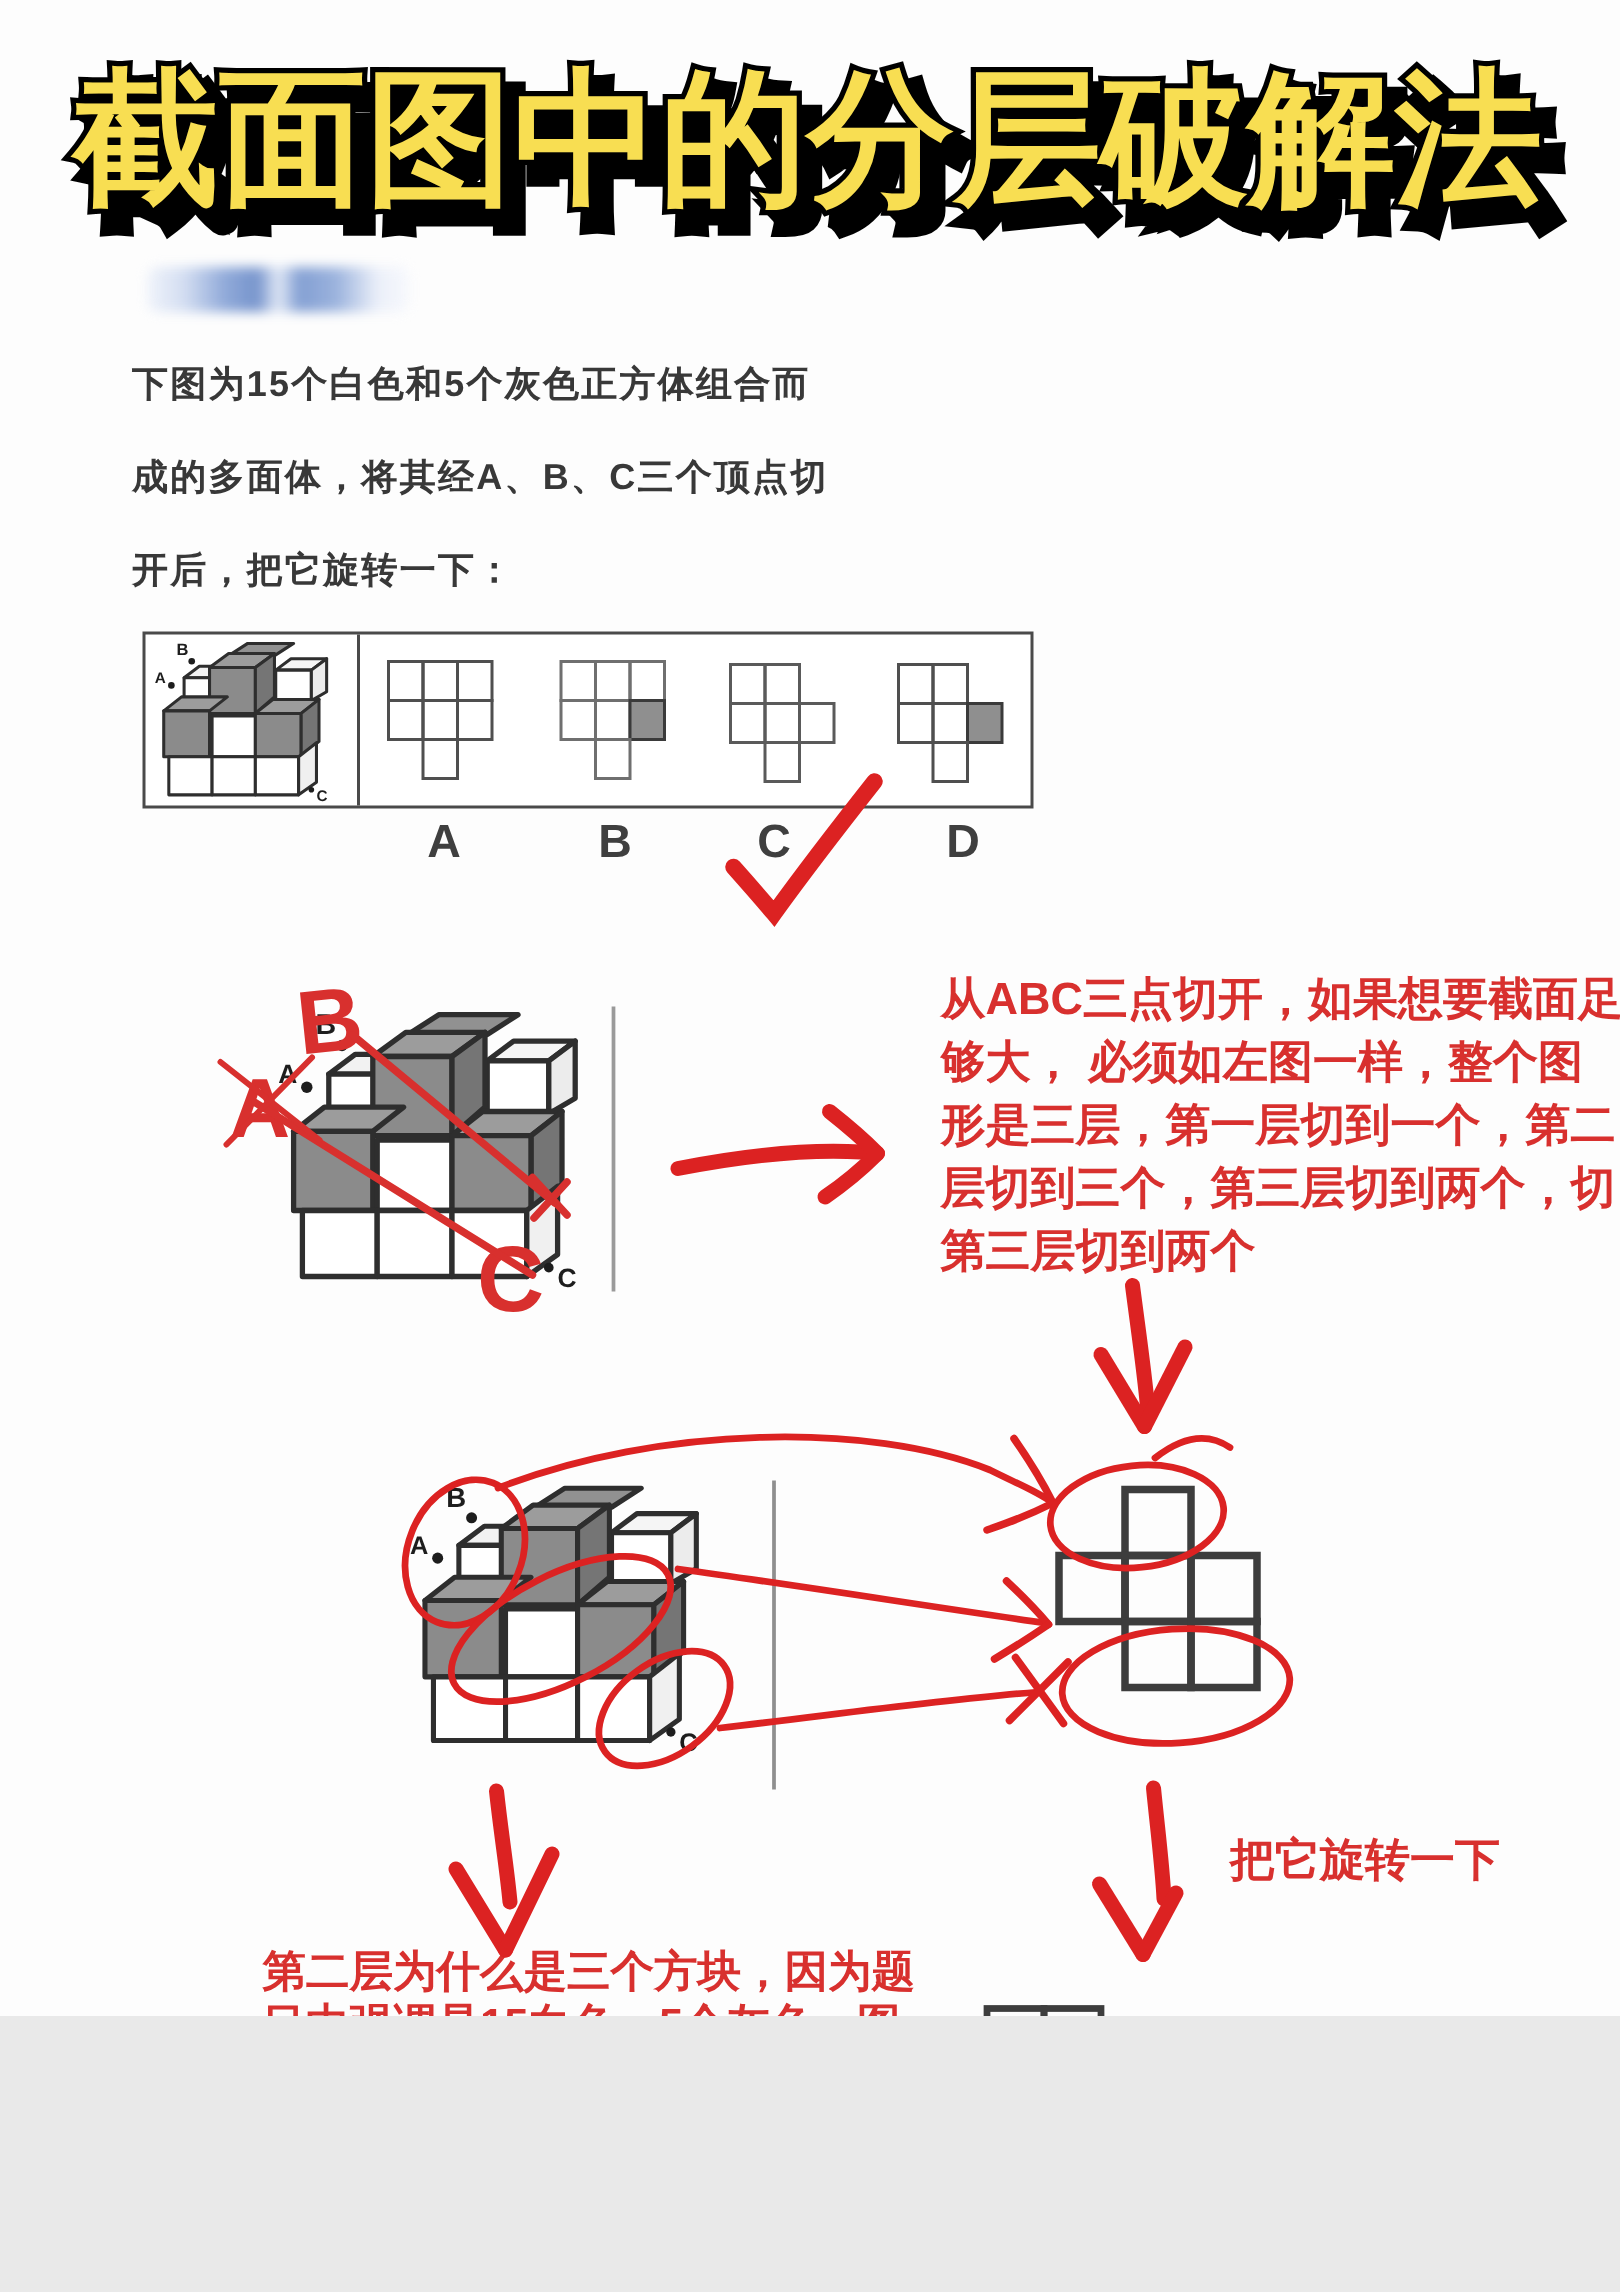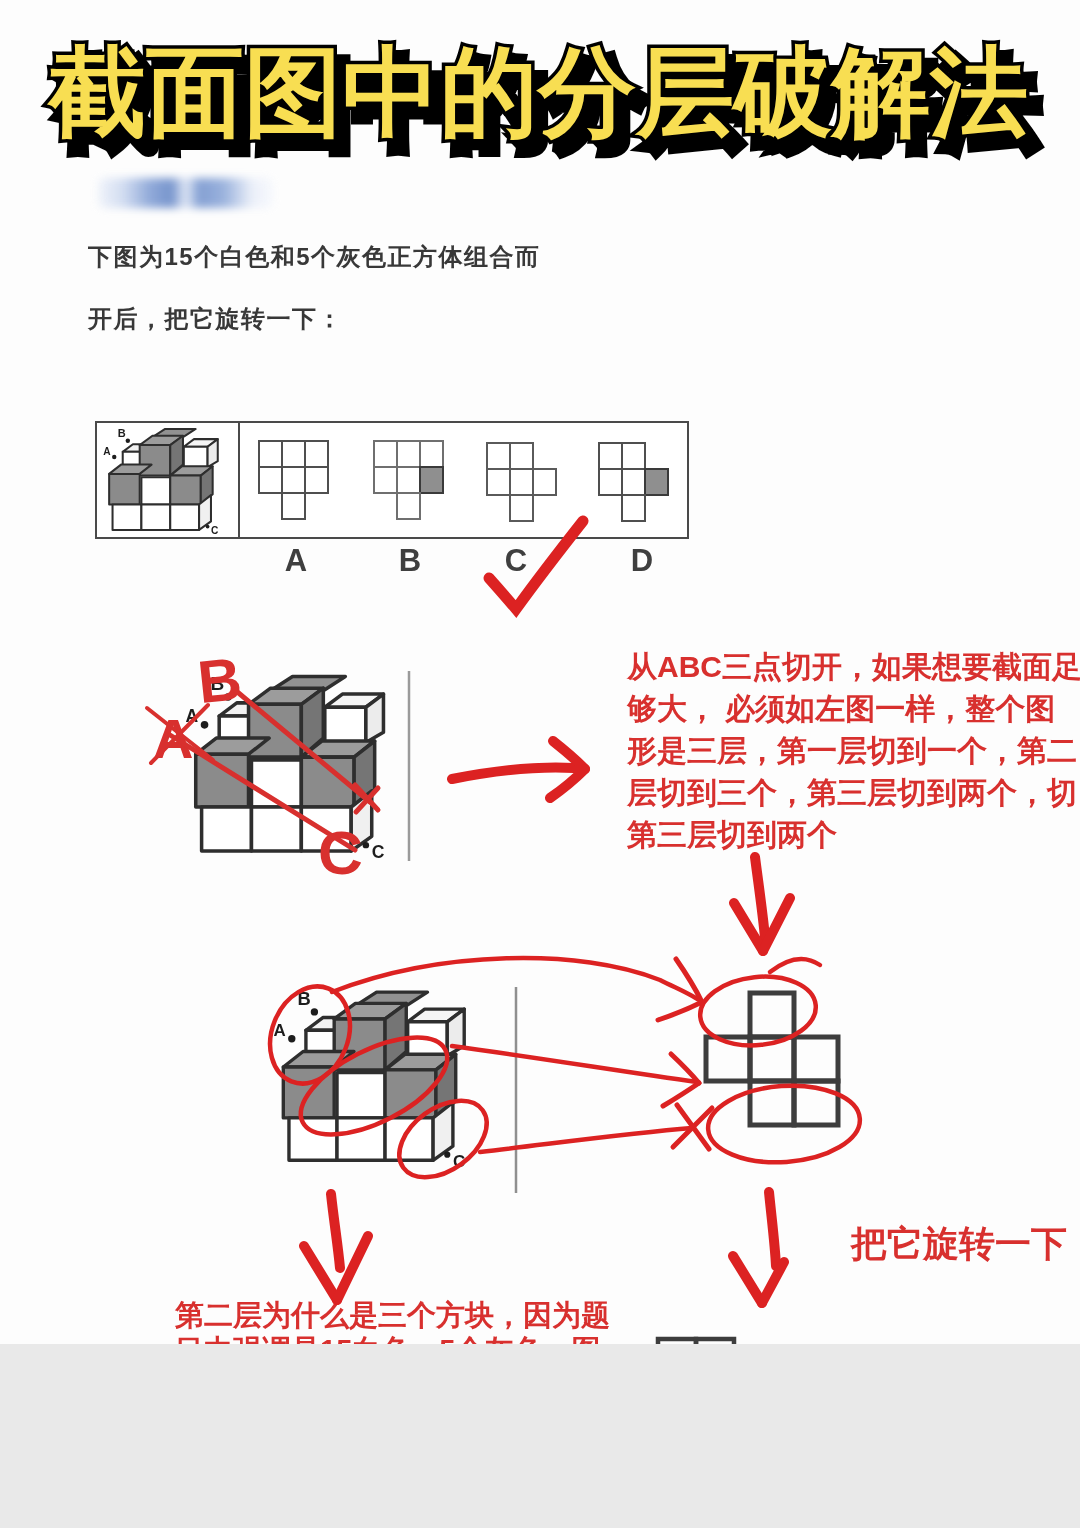--- a/index.html
+++ b/index.html
@@ -18,40 +18,41 @@
   
   .opt-box{position:absolute;left:95px;top:421px;width:590px;height:114px;
      border:2px solid #4a4a4a;background:#fff;}
   .opt-divider{position:absolute;left:141px;top:0;width:2px;height:100%;background:#4a4a4a;}
   .opt-label{position:absolute;top:543px;width:40px;text-align:center;color:#3f3f3f;
      font-size:31px;font-weight:600;}
   
   .red-text{position:absolute;color:#d8302e;font-weight:600;}
   .step1-text{left:627px;top:646px;width:410px;font-size:30px;}
   .step1-text div{height:42px;line-height:42px;white-space:nowrap;}
-  .rotate-text{left:851px;top:1220px;font-size:36px;white-space:nowrap;}
+  .rotate-text{left:820px;top:1220px;font-size:30px;white-space:nowrap;}
   .bottom-text{left:175px;top:1298px;width:380px;font-size:29px;}
   .bottom-text div{height:35px;line-height:35px;white-space:nowrap;}
   .fig-svg{position:absolute;left:0;top:0;width:1080px;height:1528px;pointer-events:none;}
   .hand{font-weight:bold;}
 </style>
 </head>
 <body>
 
 <div class="page">
 
   <svg class="title-svg" viewBox="0 0 1010 135">
     <text x="507" y="100" text-anchor="middle" font-size="98" font-weight="bold" fill="#000" stroke="#000" stroke-width="12" paint-order="stroke" textLength="980" lengthAdjust="spacingAndGlyphs" transform="translate(7,8)">截面图中的分层破解法</text>
     <text x="503" y="96" text-anchor="middle" font-size="98" font-weight="bold" fill="#F8DE52" stroke="#000" stroke-width="7" paint-order="stroke" textLength="980" lengthAdjust="spacingAndGlyphs">截面图中的分层破解法</text>
   </svg>
 
   <div class="blur-pill"></div>
 
   <div class="question">
     <div>下图为15个白色和5个灰色正方体组合而</div>
+    <div>成的多面体，将其经A、B、C三个顶点切</div>
     <div>开后，把它旋转一下：</div>
   </div>
 
   <div class="opt-box">
     <div class="opt-divider"></div>
   </div>
 
   <div class="opt-label" style="left:276px;">A</div>
   <div class="opt-label" style="left:390px;">B</div>
   <div class="opt-label" style="left:496px;">C</div>

